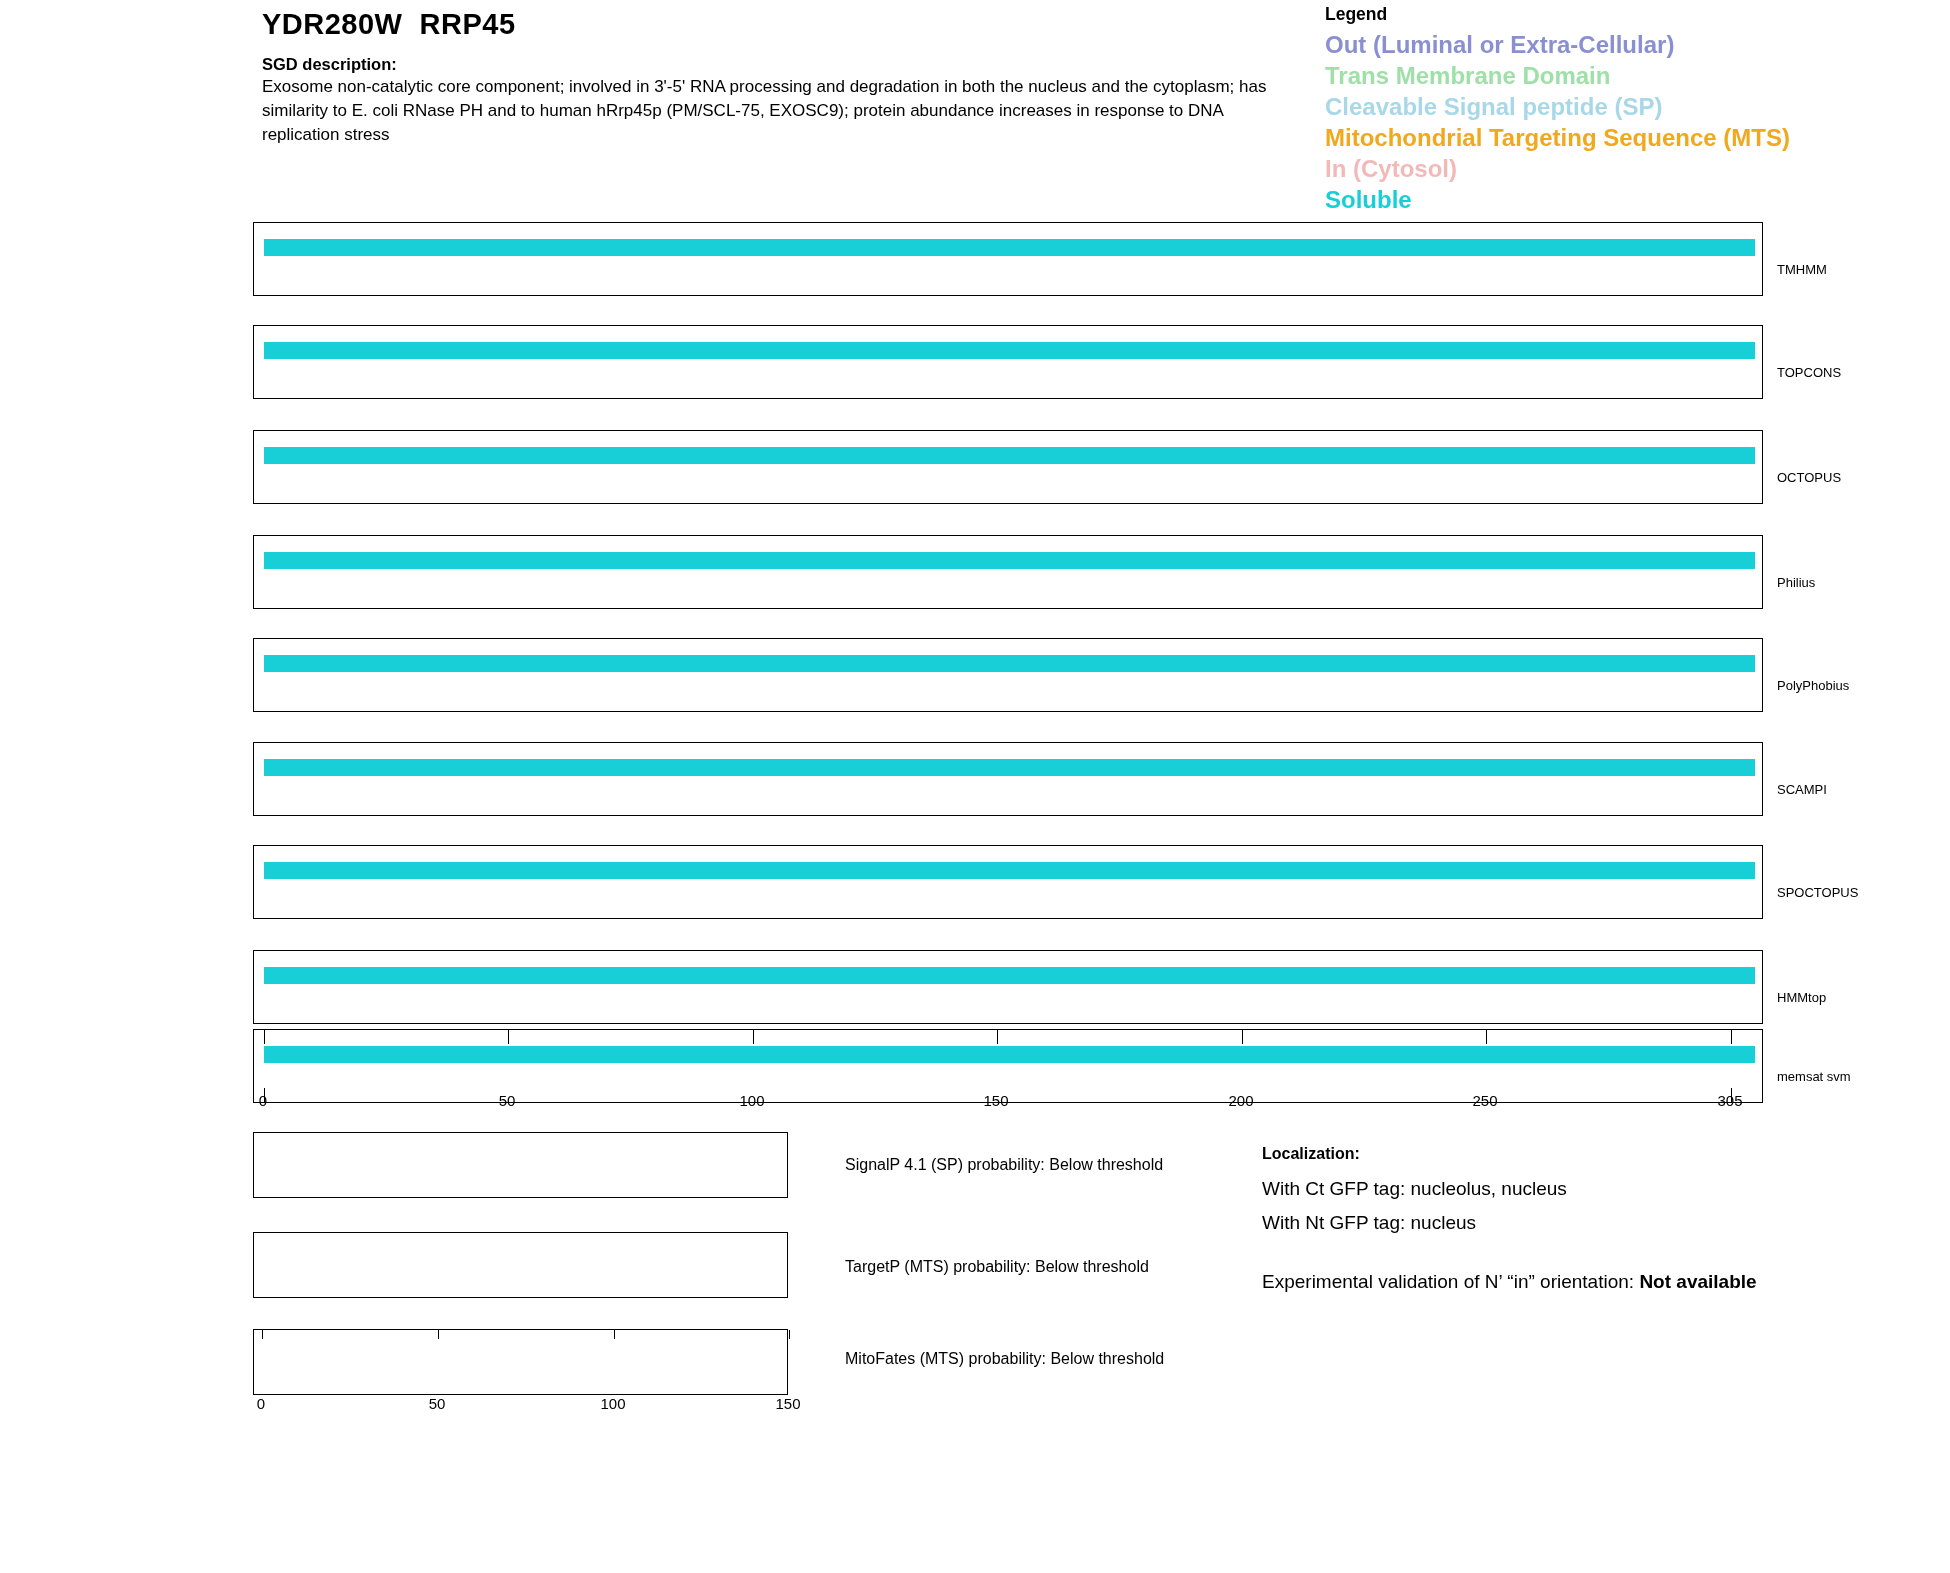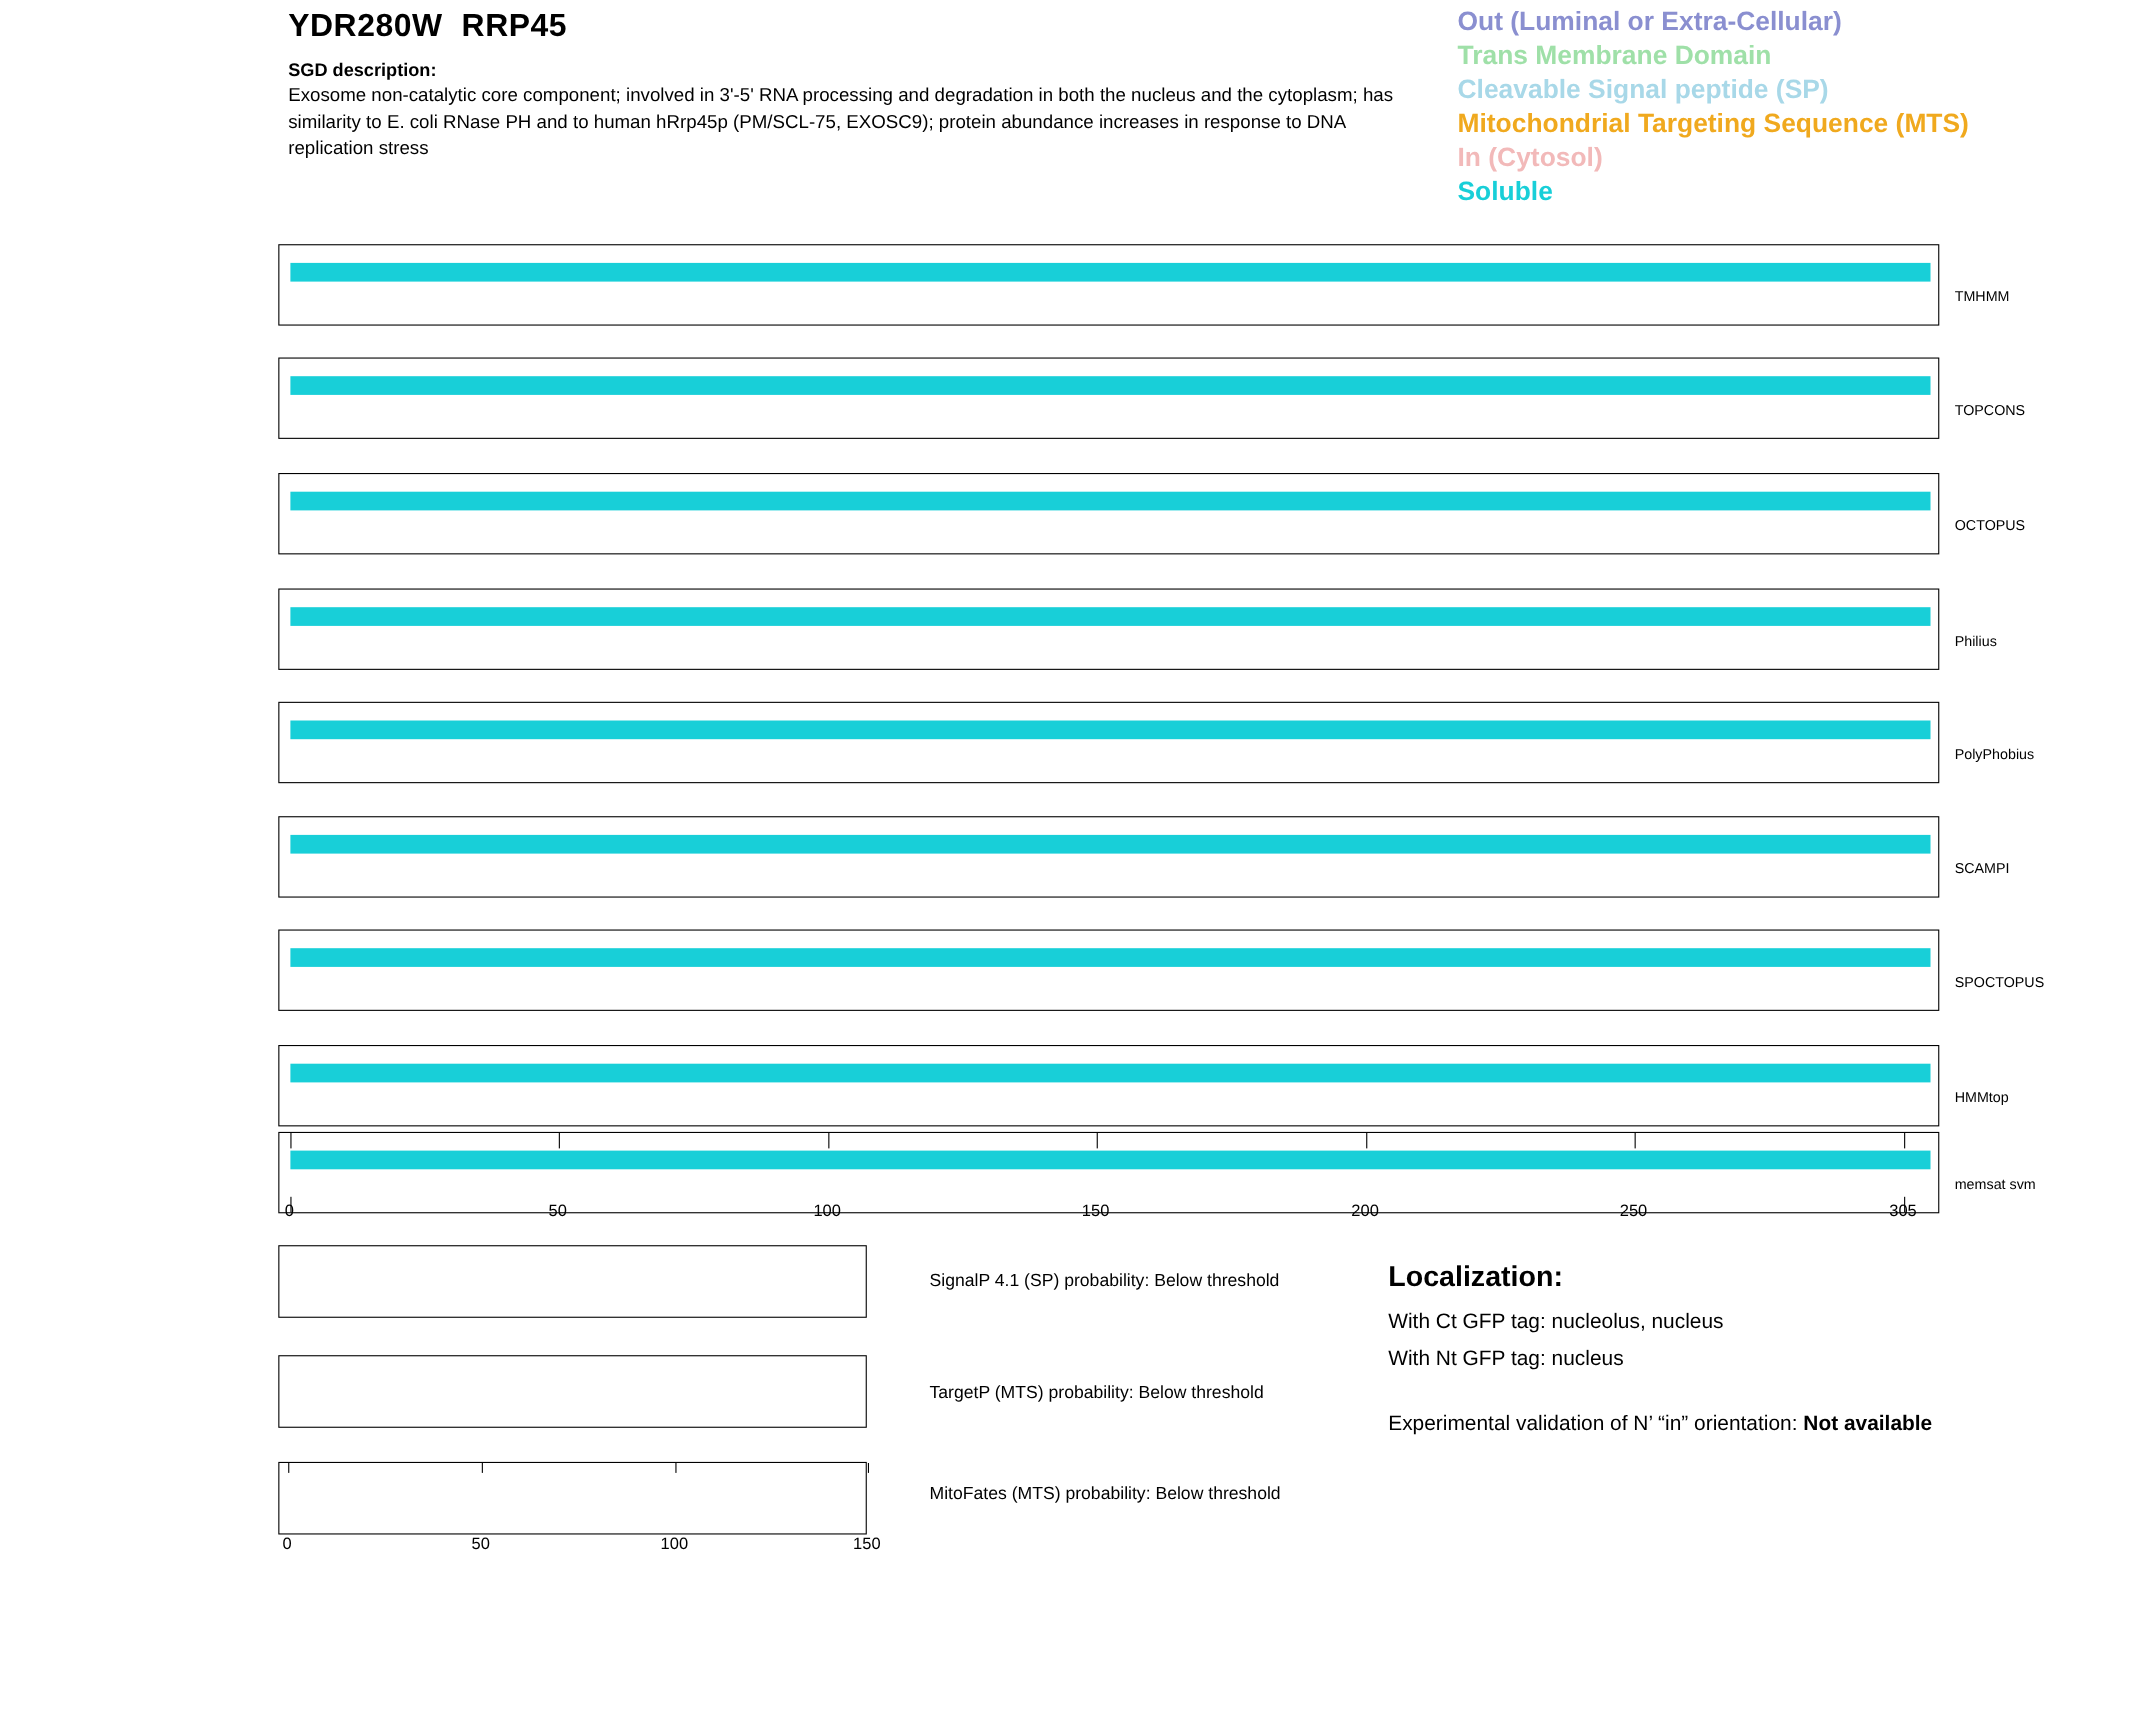--- a/index.html
+++ b/index.html
@@ -163,21 +163,21 @@
   }
 
   
   #localization {
     position: absolute;
     left: 1262px;
     top: 1145px;
     width: 670px;
   }
   #localization .loc-title {
-    font-size: 26px;
+    font-size: 16px;
     font-weight: bold;
     margin-bottom: 11px;
   }
   #localization .loc-line {
     font-size: 19px;
     line-height: 30px;
     margin-bottom: 4px;
   }
   #localization .exp-line {
     font-size: 19px;
@@ -191,20 +191,21 @@
 
 <div class="page">
 
   <div id="header">
     <div id="gene-title">YDR280W  RRP45</div>
     <div id="sgd-label">SGD description:</div>
     <div id="sgd-text">Exosome non-catalytic core component; involved in 3'-5' RNA processing and degradation in both the nucleus and the cytoplasm; has similarity to E. coli RNase PH and to human hRrp45p (PM/SCL-75, EXOSC9); protein abundance increases in response to DNA replication stress</div>
   </div>
 
   <div id="legend">
+    <div id="legend-title">Legend</div>
     <div class="legend-item" style="color:#8a8fd0">Out (Luminal or Extra-Cellular)</div>
     <div class="legend-item" style="color:#9fe0a8">Trans Membrane Domain</div>
     <div class="legend-item" style="color:#a8d8e8">Cleavable Signal peptide (SP)</div>
     <div class="legend-item" style="color:#f0a91e">Mitochondrial Targeting Sequence (MTS)</div>
     <div class="legend-item" style="color:#f2b9b9">In (Cytosol)</div>
     <div class="legend-item" style="color:#18CFD8">Soluble</div>
   </div>
 
   <div class="track" style="top:222px">
     <div class="track-box">

